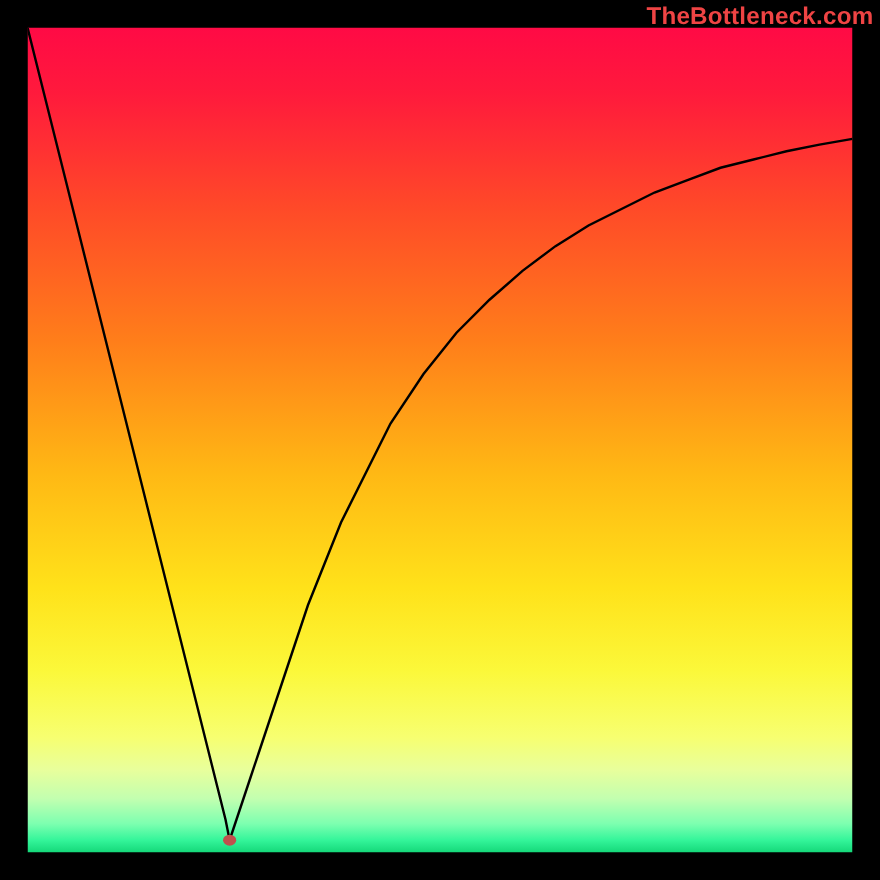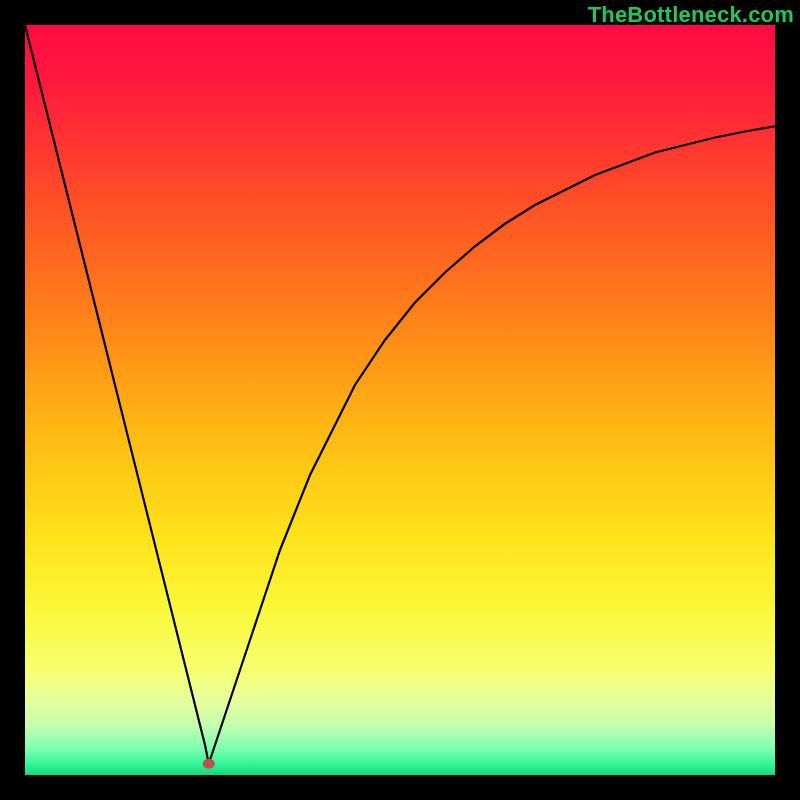--- a/index.html
+++ b/index.html
@@ -23,21 +23,21 @@
     width: 750px;
     height: 750px;
   }
   .watermark {
     position: absolute;
     top: 2px;
     right: 6px;
     font-family: Arial, Helvetica, sans-serif;
     font-size: 22px;
     font-weight: 600;
-    color: #22c55e;
+    color: #ef4444;
     letter-spacing: 0.2px;
   }
 </style>
 </head>
 <body>
 
 <div class="frame">
   <svg class="plot" viewBox="0 0 750 750" preserveAspectRatio="none">
     <defs>
       <linearGradient id="bg-grad" x1="0" y1="0" x2="0" y2="1">

